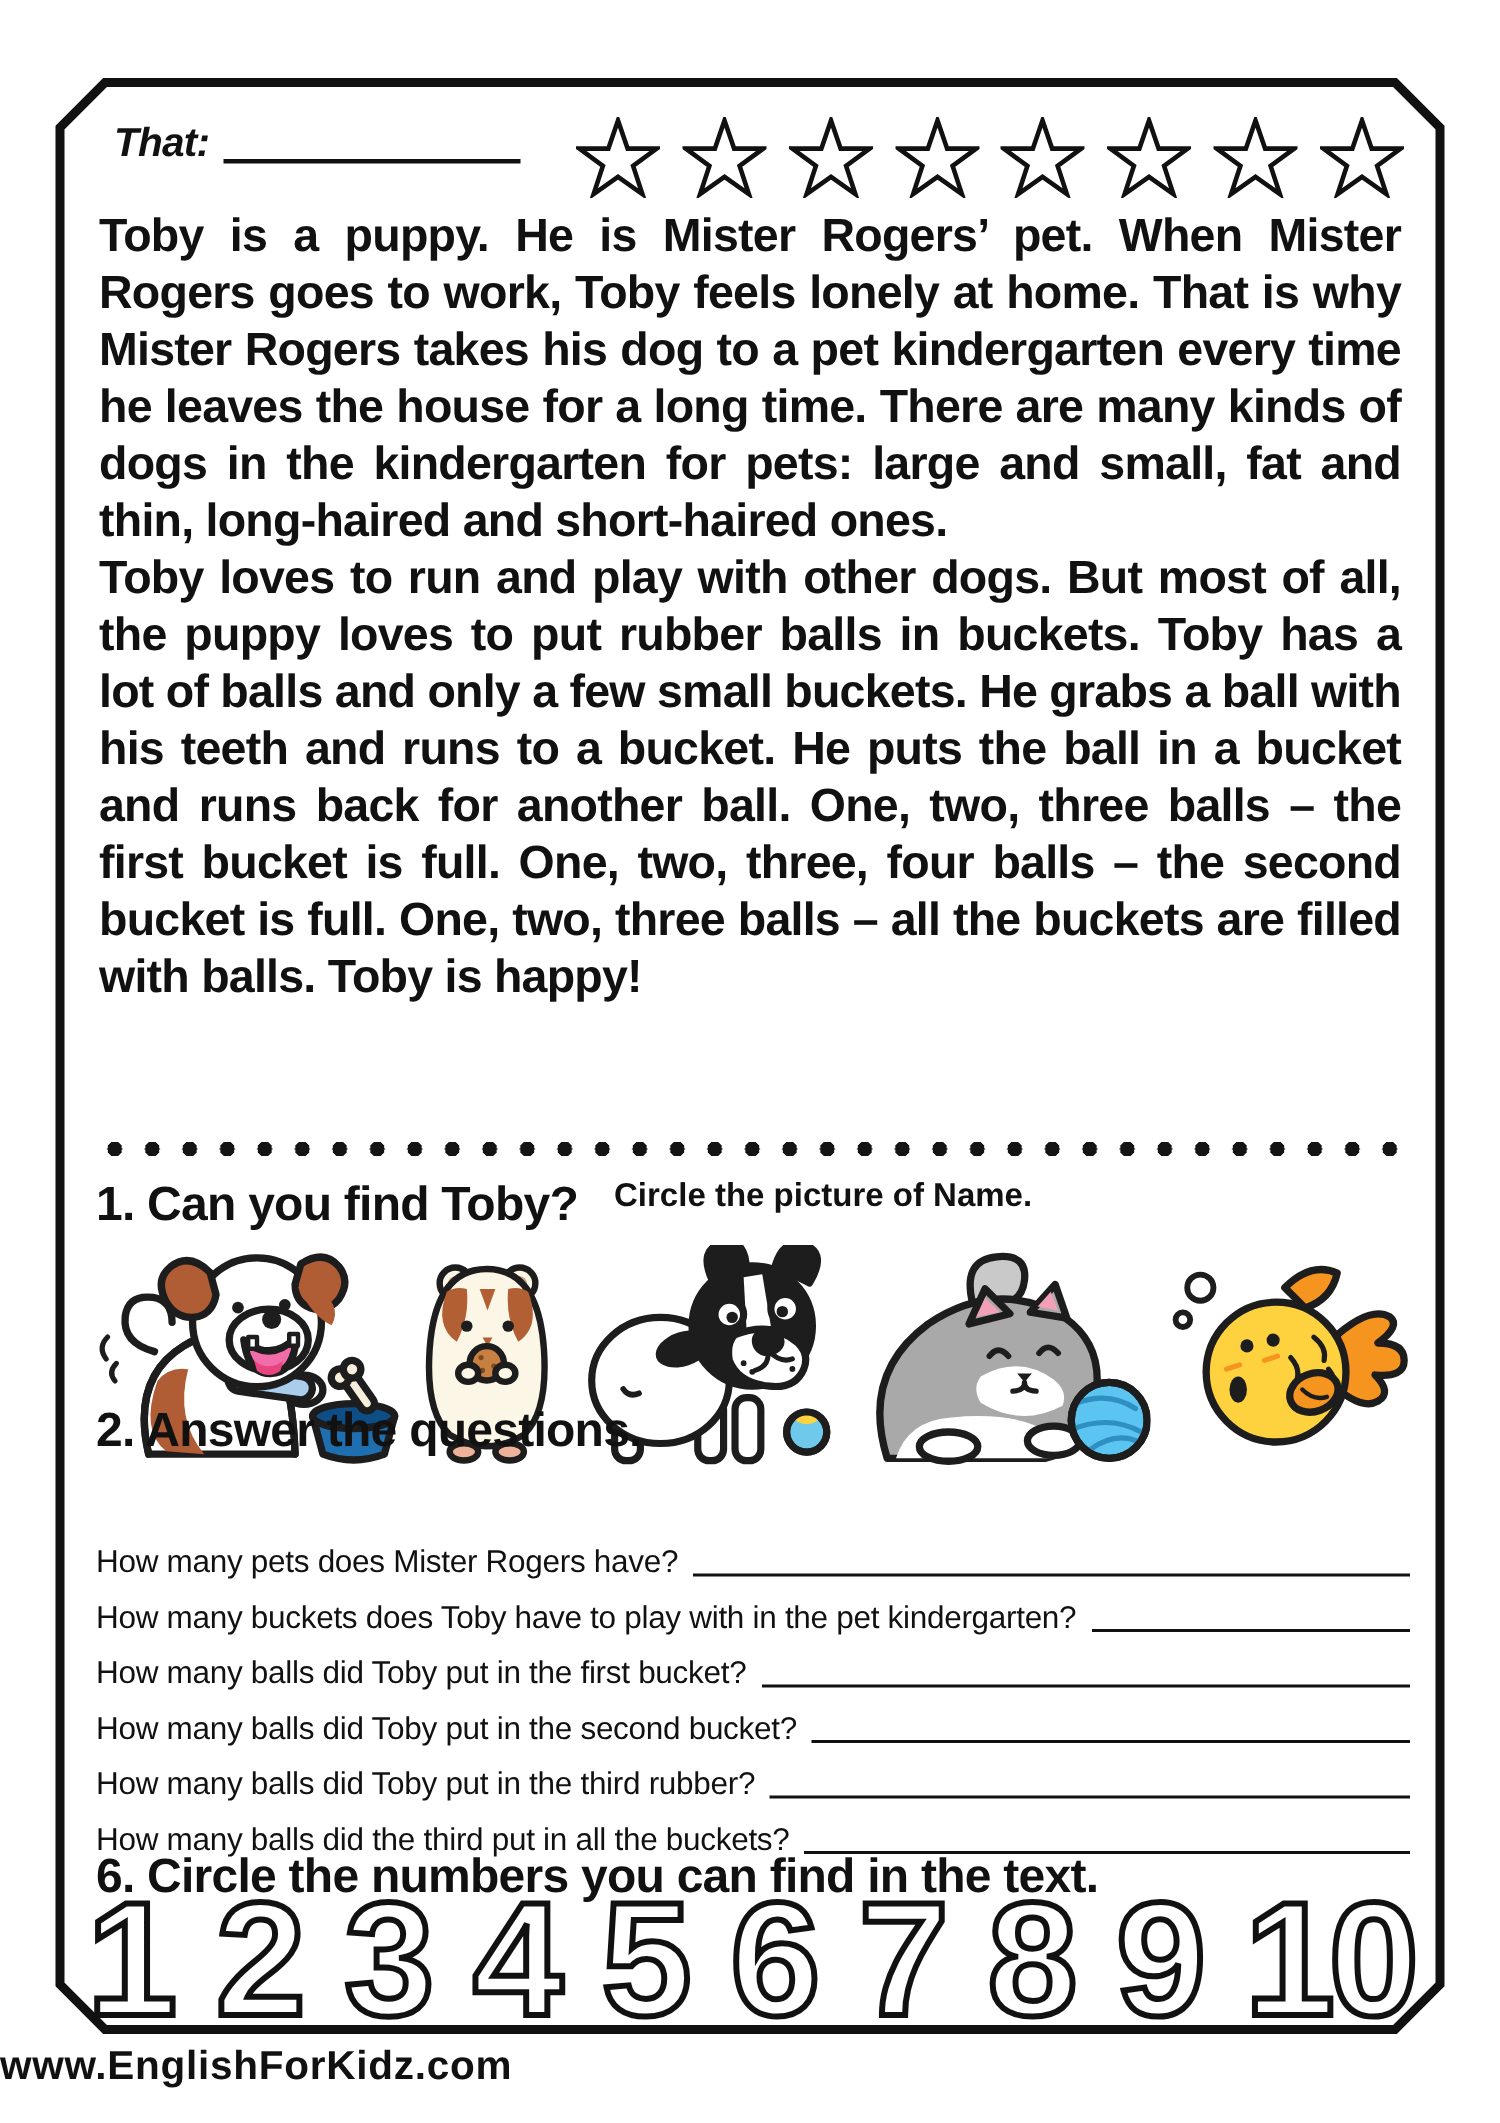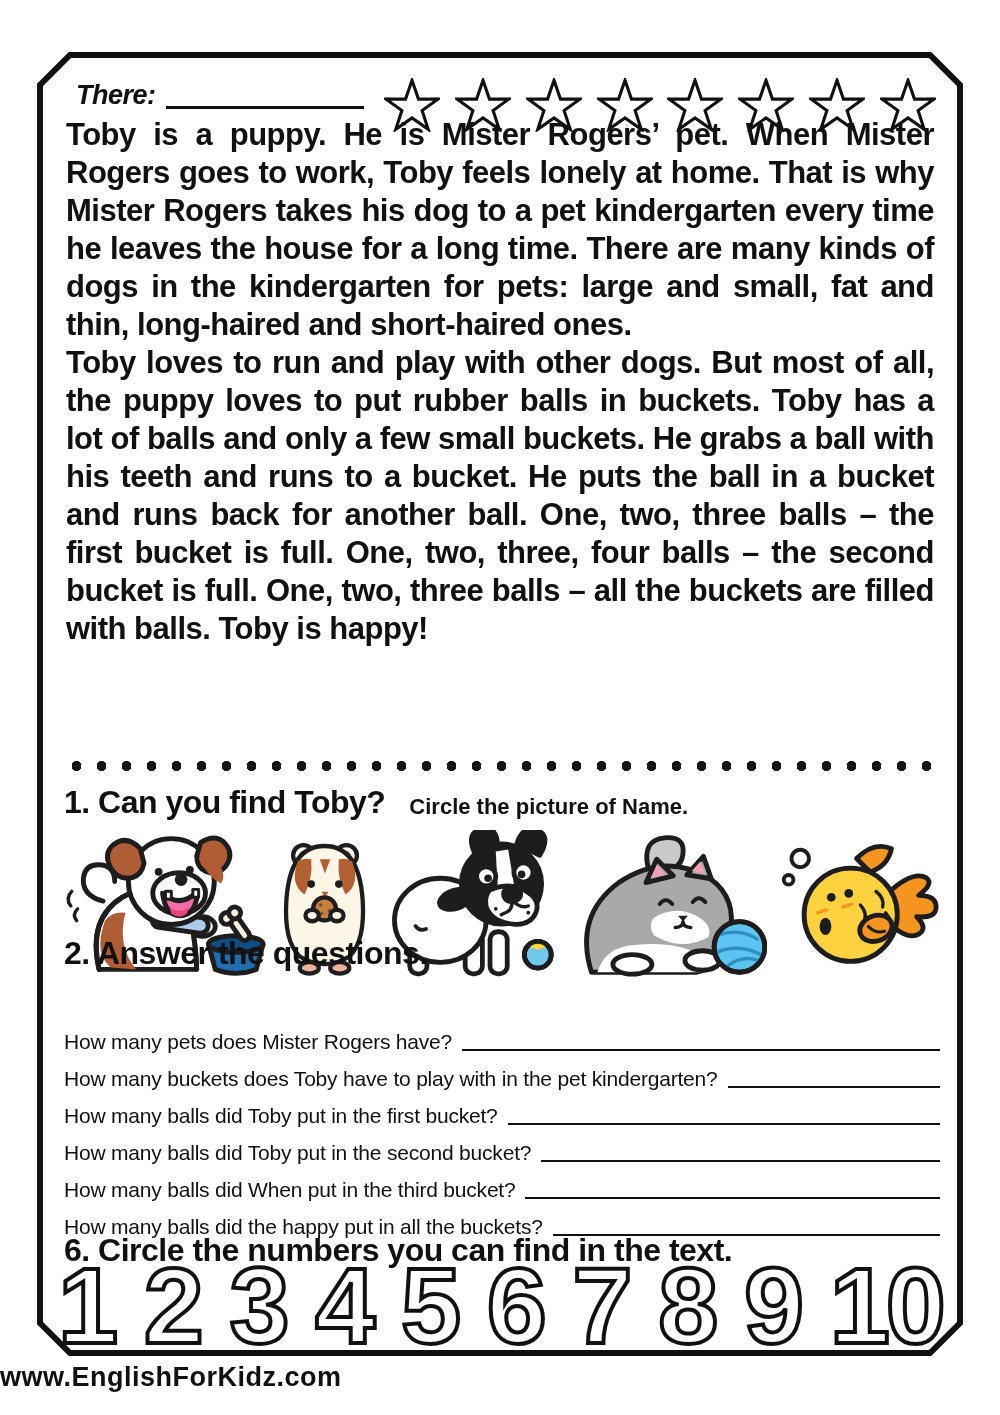--- a/index.html
+++ b/index.html
@@ -17,32 +17,32 @@
   
   .name-row { left:76px; top:82px; display:flex; align-items:flex-end; }
   .name-label { font-style:italic; font-weight:600; font-size:27px; line-height:1; letter-spacing:-0.5px; }
   .name-line { display:inline-block; width:198px; border-bottom:3.5px solid #111; margin-left:10px; height:24px; }
 
   
   .stars-row { left:384px; top:78px; width:552px; display:flex; justify-content:space-between; }
   .star { width:56px; height:54px; }
 
   
-  .passage { left:66px; top:116px; width:868px; text-align:justify;
+  .passage { left:66px; top:138px; width:868px; text-align:justify;
     font-weight:bold; font-size:31px; line-height:38px; letter-spacing:-0.5px; }
   .passage p { margin:0; }
 
   
   .dotted { left:64px; top:760px; width:874px; height:12px;
     background-image:radial-gradient(circle 5px, #141414 98%, transparent 100%);
     background-size:25px 12px; background-repeat:repeat-x; background-position:left center; }
 
   
   .sec-head { font-weight:bold; font-size:32px; line-height:36px; letter-spacing:-0.5px; white-space:nowrap; }
-  .sec1 { left:64px; top:784px; display:flex; align-items:flex-end; }
+  .sec1 { left:64px; top:784px; display:flex; align-items:flex-start; }
   .sec1-hint { font-weight:bold; font-size:22px; margin-left:24px; letter-spacing:0; }
   .sec2 { left:64px; top:935px; }
   .sec3 { left:64px; top:1232px; }
 
   
   .animals { left:62px; top:822px; width:878px; height:158px;
     display:flex; justify-content:space-between; align-items:flex-end; }
   .animal { display:block; }
 
   
@@ -65,21 +65,21 @@
     font-weight:bold; font-size:27px; letter-spacing:0.5px; }
 </style>
 </head>
 <body>
 
 <svg id="page-border" class="abs" width="1000" height="1415">
   <path d="M70,55 H930 L960,85 V1323 L930,1353 H70 L40,1323 V85 Z" fill="none" stroke="#111" stroke-width="6" stroke-linejoin="miter"></path>
 </svg>
 
 <div class="abs name-row">
-  <span class="name-label">There:</span>
+  <span class="name-label">That:</span>
   <span class="name-line"></span>
 </div>
 
 <div class="abs stars-row">
     <svg class="star" viewBox="0 0 100 94">
     <polygon points="50,3 61.5,36.5 96,36.5 68,57 79,90.5 50,70 21,90.5 32,57 4,36.5 38.5,36.5" fill="#fff" stroke="#111" stroke-width="5.5" stroke-linejoin="miter"></polygon>
   </svg>
     <svg class="star" viewBox="0 0 100 94">
     <polygon points="50,3 61.5,36.5 96,36.5 68,57 79,90.5 50,70 21,90.5 32,57 4,36.5 38.5,36.5" fill="#fff" stroke="#111" stroke-width="5.5" stroke-linejoin="miter"></polygon>
   </svg>
@@ -257,25 +257,25 @@
   </div>
     <div class="q-row">
     <span class="q-label">How many balls did Toby put in the first bucket?</span>
     <span class="answer-line"></span>
   </div>
     <div class="q-row">
     <span class="q-label">How many balls did Toby put in the second bucket?</span>
     <span class="answer-line"></span>
   </div>
     <div class="q-row">
-    <span class="q-label">How many balls did When put in the third bucket?</span>
-    <span class="answer-line"></span>
-  </div>
-    <div class="q-row">
-    <span class="q-label">How many balls did the happy put in all the buckets?</span>
+    <span class="q-label">How many balls did Toby put in the third rubber?</span>
+    <span class="answer-line"></span>
+  </div>
+    <div class="q-row">
+    <span class="q-label">How many balls did the third put in all the buckets?</span>
     <span class="answer-line"></span>
   </div>
   </div>
 
 <div class="abs sec3">
   <span class="sec-head">6. Circle the numbers you can find in the text.</span>
 </div>
 
 <div class="abs numbers">
     <span class="outline-number">1</span>

